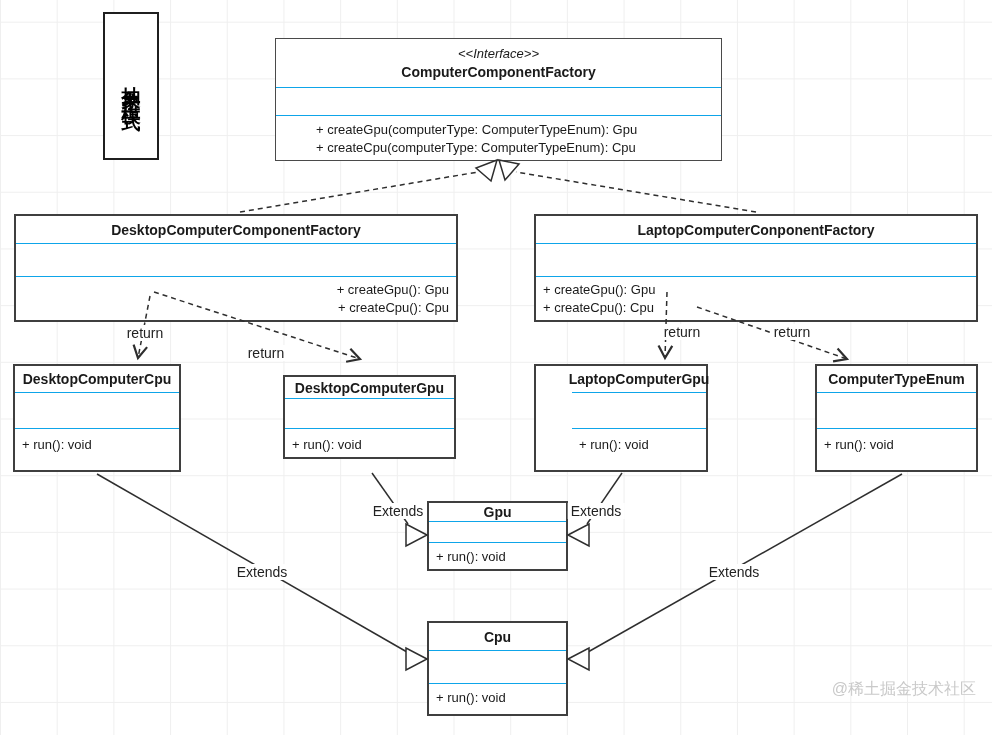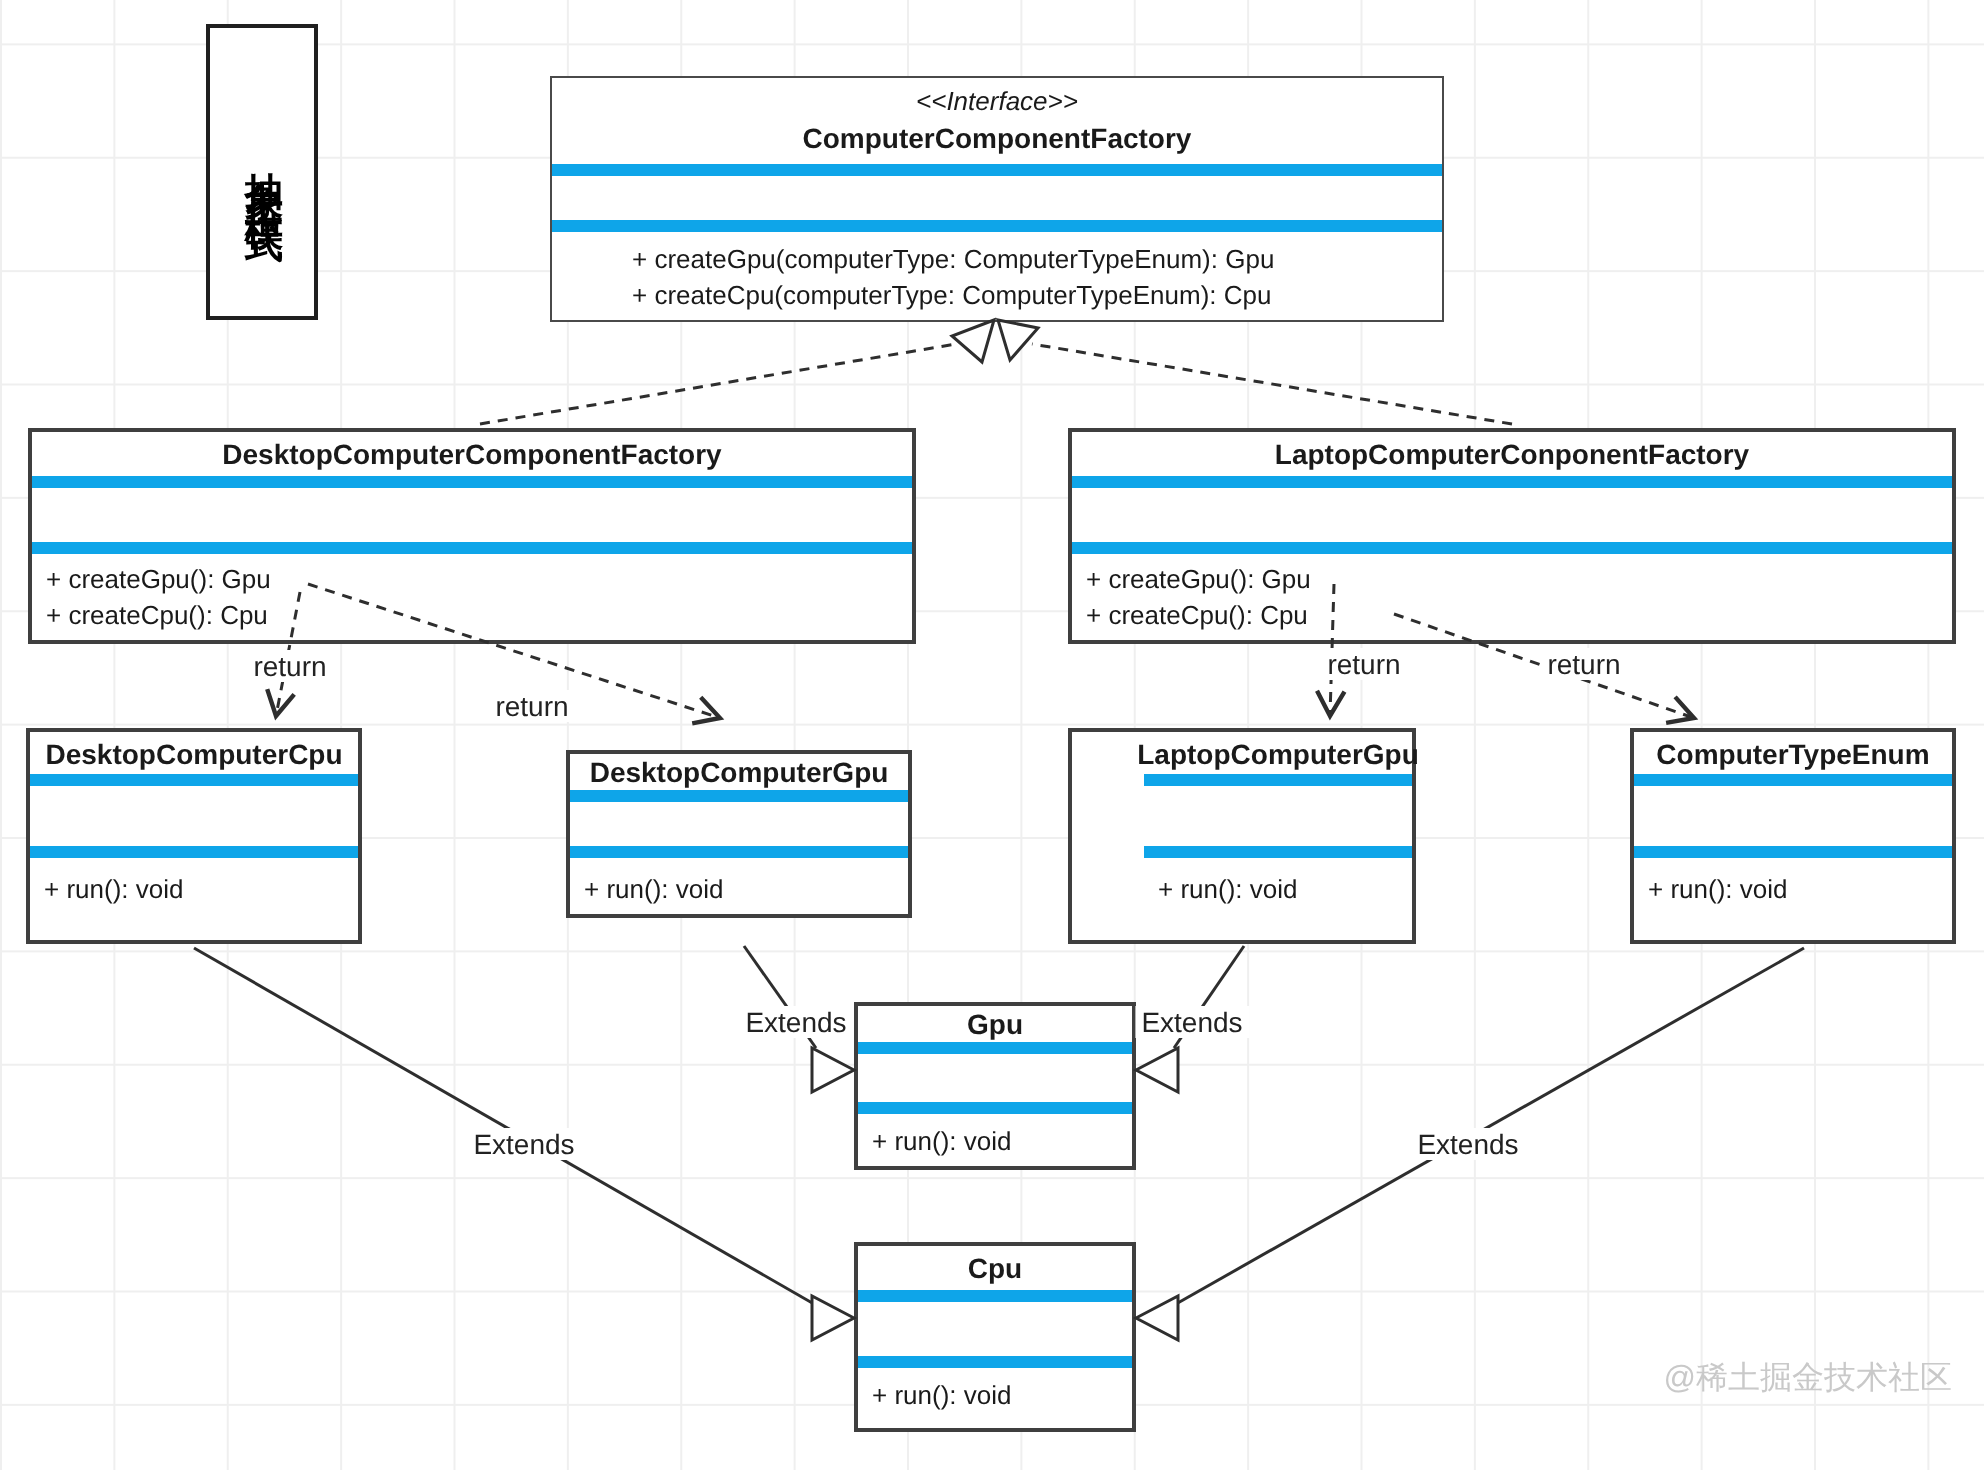--- a/index.html
+++ b/index.html
@@ -12,21 +12,21 @@
     background-size:56.7px 56.7px;
     background-position:0px 21.7px;
     font-family:"Liberation Sans","DejaVu Sans",sans-serif;
     color:#1a1a1a;
   }
   .uml{
     position:absolute;background:#ffffff;border:2px solid #3f3f3f;
     box-sizing:border-box;display:flex;flex-direction:column;
   }
   .uml.thin{border-width:1px;border-color:#4a4a4a;}
-  .sec{box-sizing:border-box;border-bottom:6px solid #0ea5e9;}
+  .sec{box-sizing:border-box;border-bottom:1px solid #0ea5e9;}
   .sec:last-child{border-bottom:none;flex:1;}
   .title{display:flex;flex-direction:column;align-items:center;justify-content:center;
     font-weight:bold;font-size:14px;line-height:18px;}
   .stereo{font-style:italic;font-weight:normal;font-size:13px;}
   .methods{font-size:13px;line-height:17.5px;padding:4px 7px;white-space:nowrap;}
   .elabel{
     position:absolute;font-size:14px;line-height:16px;background:#ffffff;
     padding:0 3px;transform:translate(-50%,-50%);white-space:nowrap;color:#222;
   }
   .ptitle{
@@ -55,21 +55,21 @@
       <span class="stereo">&lt;&lt;Interface&gt;&gt;</span>
       <span>ComputerComponentFactory</span>
     </div>
     <div class="sec" style="height:29px;"></div>
     <div class="sec methods" style="padding-top:5px;margin-left:33px;">
       <div>+ createGpu(computerType: ComputerTypeEnum): Gpu</div>
       <div>+ createCpu(computerType: ComputerTypeEnum): Cpu</div>
     </div>
   </div>
 
-  <div class="uml" style="left:14px;top:214px;width:444px;height:108px;">
+  <div class="uml" style="left:14px;top:214px;width:444px;height:108px;text-align:right;">
     <div class="sec title" style="height:28px;">
       <span>DesktopComputerComponentFactory</span>
     </div>
     <div class="sec" style="height:33px;"></div>
     <div class="sec methods" style="padding-top:4px;">
       <div>+ createGpu(): Gpu</div>
       <div>+ createCpu(): Cpu</div>
     </div>
   </div>
 
@@ -117,21 +117,21 @@
   <div class="uml" style="left:815px;top:364px;width:163px;height:108px;">
     <div class="sec title" style="height:27px;">
       <span>ComputerTypeEnum</span>
     </div>
     <div class="sec" style="height:36px;"></div>
     <div class="sec methods" style="padding-top:7px;">
       <div>+ run(): void</div>
     </div>
   </div>
 
-  <div class="uml" style="left:427px;top:501px;width:141px;height:84px;">
+  <div class="uml" style="left:427px;top:501px;width:141px;height:70px;">
     <div class="sec title" style="height:27px;">
       <span>Gpu</span>
     </div>
     <div class="sec" style="height:33px;"></div>
     <div class="sec methods" style="padding-top:5px;">
       <div>+ run(): void</div>
     </div>
   </div>
 
   <div class="uml" style="left:427px;top:621px;width:141px;height:95px;">

